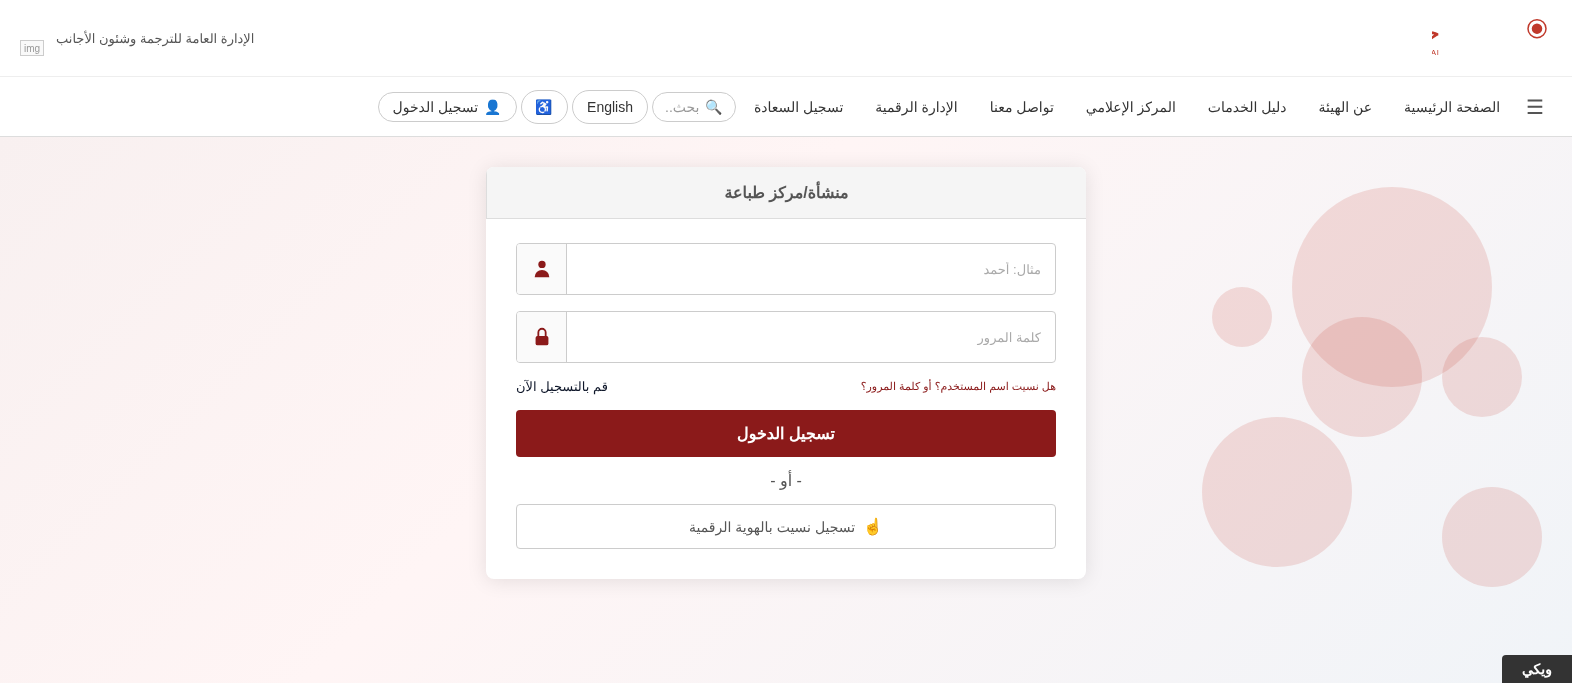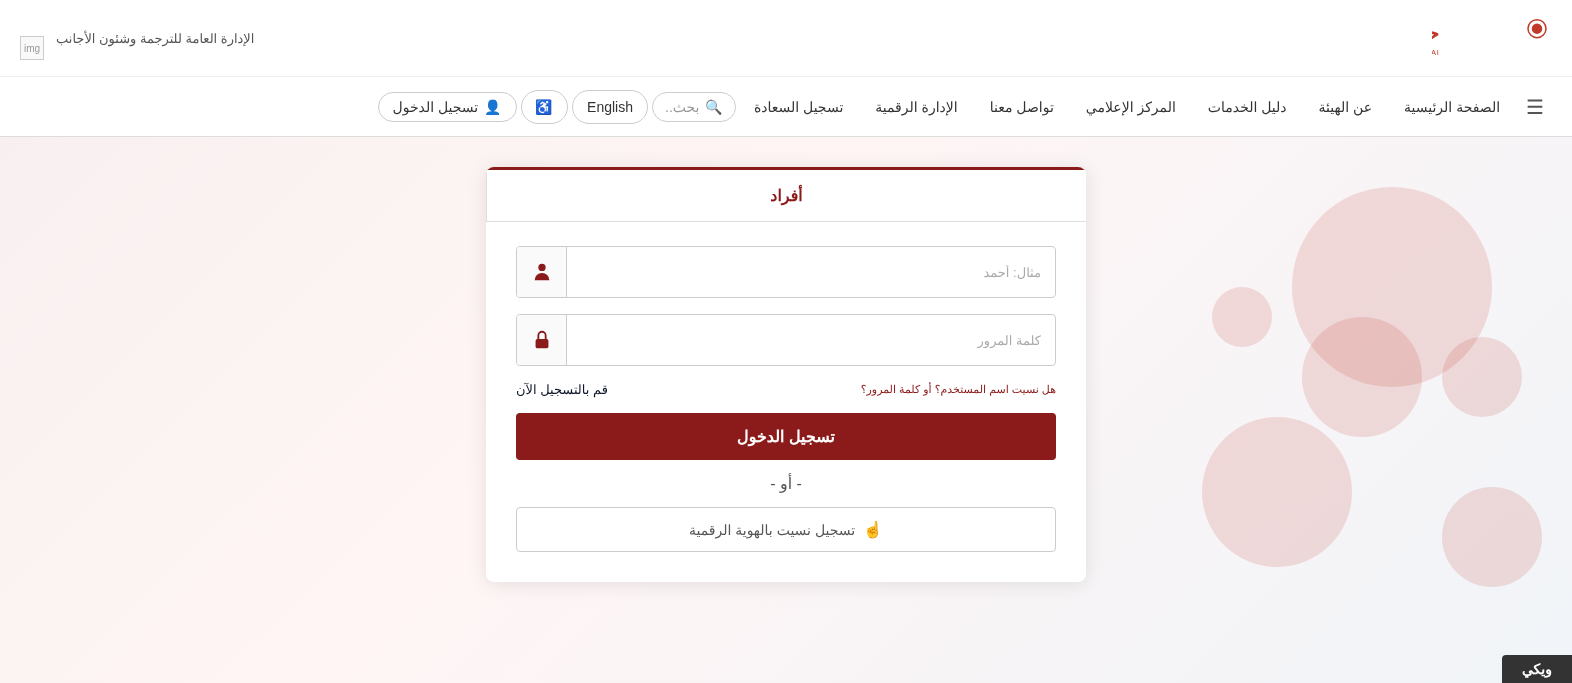--- a/index.html
+++ b/index.html
@@ -35,21 +35,21 @@
 
     .header-right-text {
       font-size: 13px;
       color: #555;
       text-align: left;
       direction: rtl;
     }
 
     .broken-img {
       width: 24px;
-      height: 24px;
+      height: 16px;
       border: 1px solid #ccc;
       background: #f9f9f9;
       display: inline-flex;
       align-items: center;
       justify-content: center;
       font-size: 10px;
       color: #999;
       margin-top: 20px;
     }
 
@@ -367,21 +367,21 @@
   <div class="bg-circle circle-1"></div>
   <div class="bg-circle circle-2"></div>
   <div class="bg-circle circle-3"></div>
   <div class="bg-circle circle-4"></div>
   <div class="bg-circle circle-5"></div>
   <div class="bg-circle circle-6"></div>
 
   <div class="login-card">
 
     <div class="tabs">
-      <button class="tab active">أفراد</button>
+      <button class="tab">منشأة/مركز طباعة</button>
     </div>
 
     <div class="login-form">
 
       
       <div class="input-group">
         <input type="text" placeholder="مثال: أحمد" style="">
         <div class="input-icon">
 
           <svg width="22" height="22" viewBox="0 0 24 24" fill="#8b1a1a">

